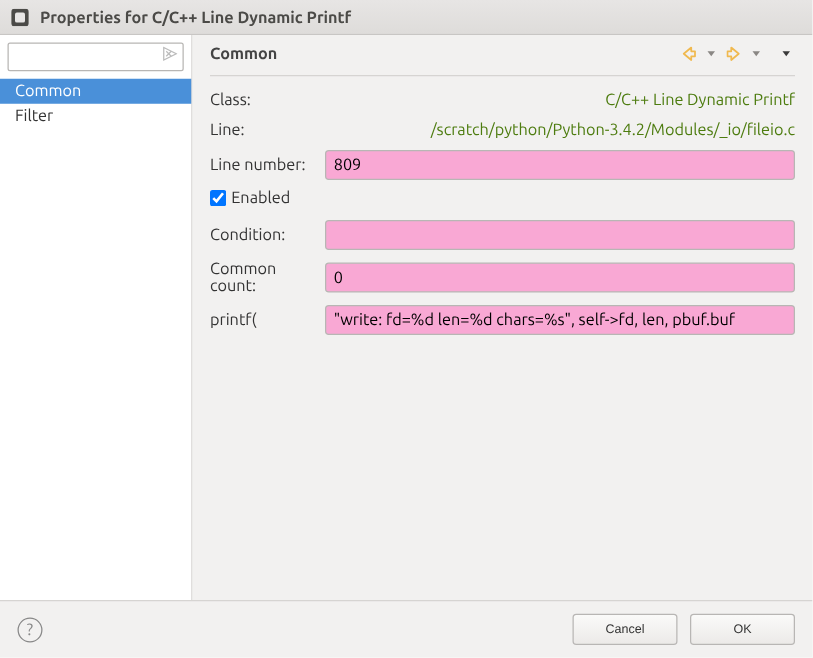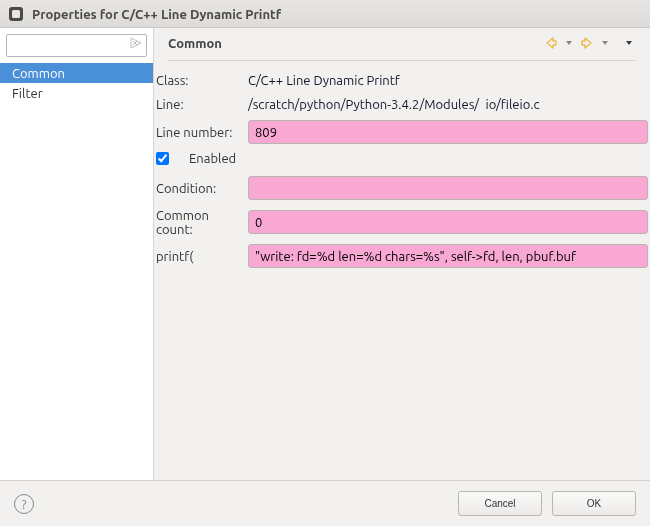--- a/index.html
+++ b/index.html
@@ -118,54 +118,55 @@
     width: 14px;
     height: 14px;
     cursor: pointer;
   }
   .main-sep {
     height: 1px;
     background: #d6d4d2;
     margin: 0 14px 8px 14px;
   }
   .form {
-    padding: 0 2px;
+    padding: 0 14px;
   }
   .row {
     display: flex;
     align-items: center;
     min-height: 30px;
     margin-bottom: 4px;
   }
   .label {
     width: 92px;
     color: #333;
     padding-right: 8px;
   }
   .value-static {
     flex: 1;
-    color: #0f172a;
+    color: #4d7c0f;
     white-space: nowrap;
     overflow: hidden;
     text-overflow: ellipsis;
+    text-align: right;
   }
   .input-text {
     flex: 1;
     padding: 4px 6px;
     border: 1px solid #b8b6b4;
     border-radius: 3px;
     font-size: 13px;
     background: #f9a8d4;
     font-family: inherit;
   }
   .row.tight { min-height: 22px; margin-bottom: 2px; }
   .checkbox-row {
     display: flex;
     align-items: center;
-    gap: 20px;
+    gap: 4px;
     padding-left: 0;
     margin: 4px 0 8px 0;
   }
   .checkbox-row input { margin: 0; }
   .footer {
     border-top: 1px solid #d6d4d2;
     padding: 10px 14px;
     display: flex;
     align-items: center;
     gap: 10px;

